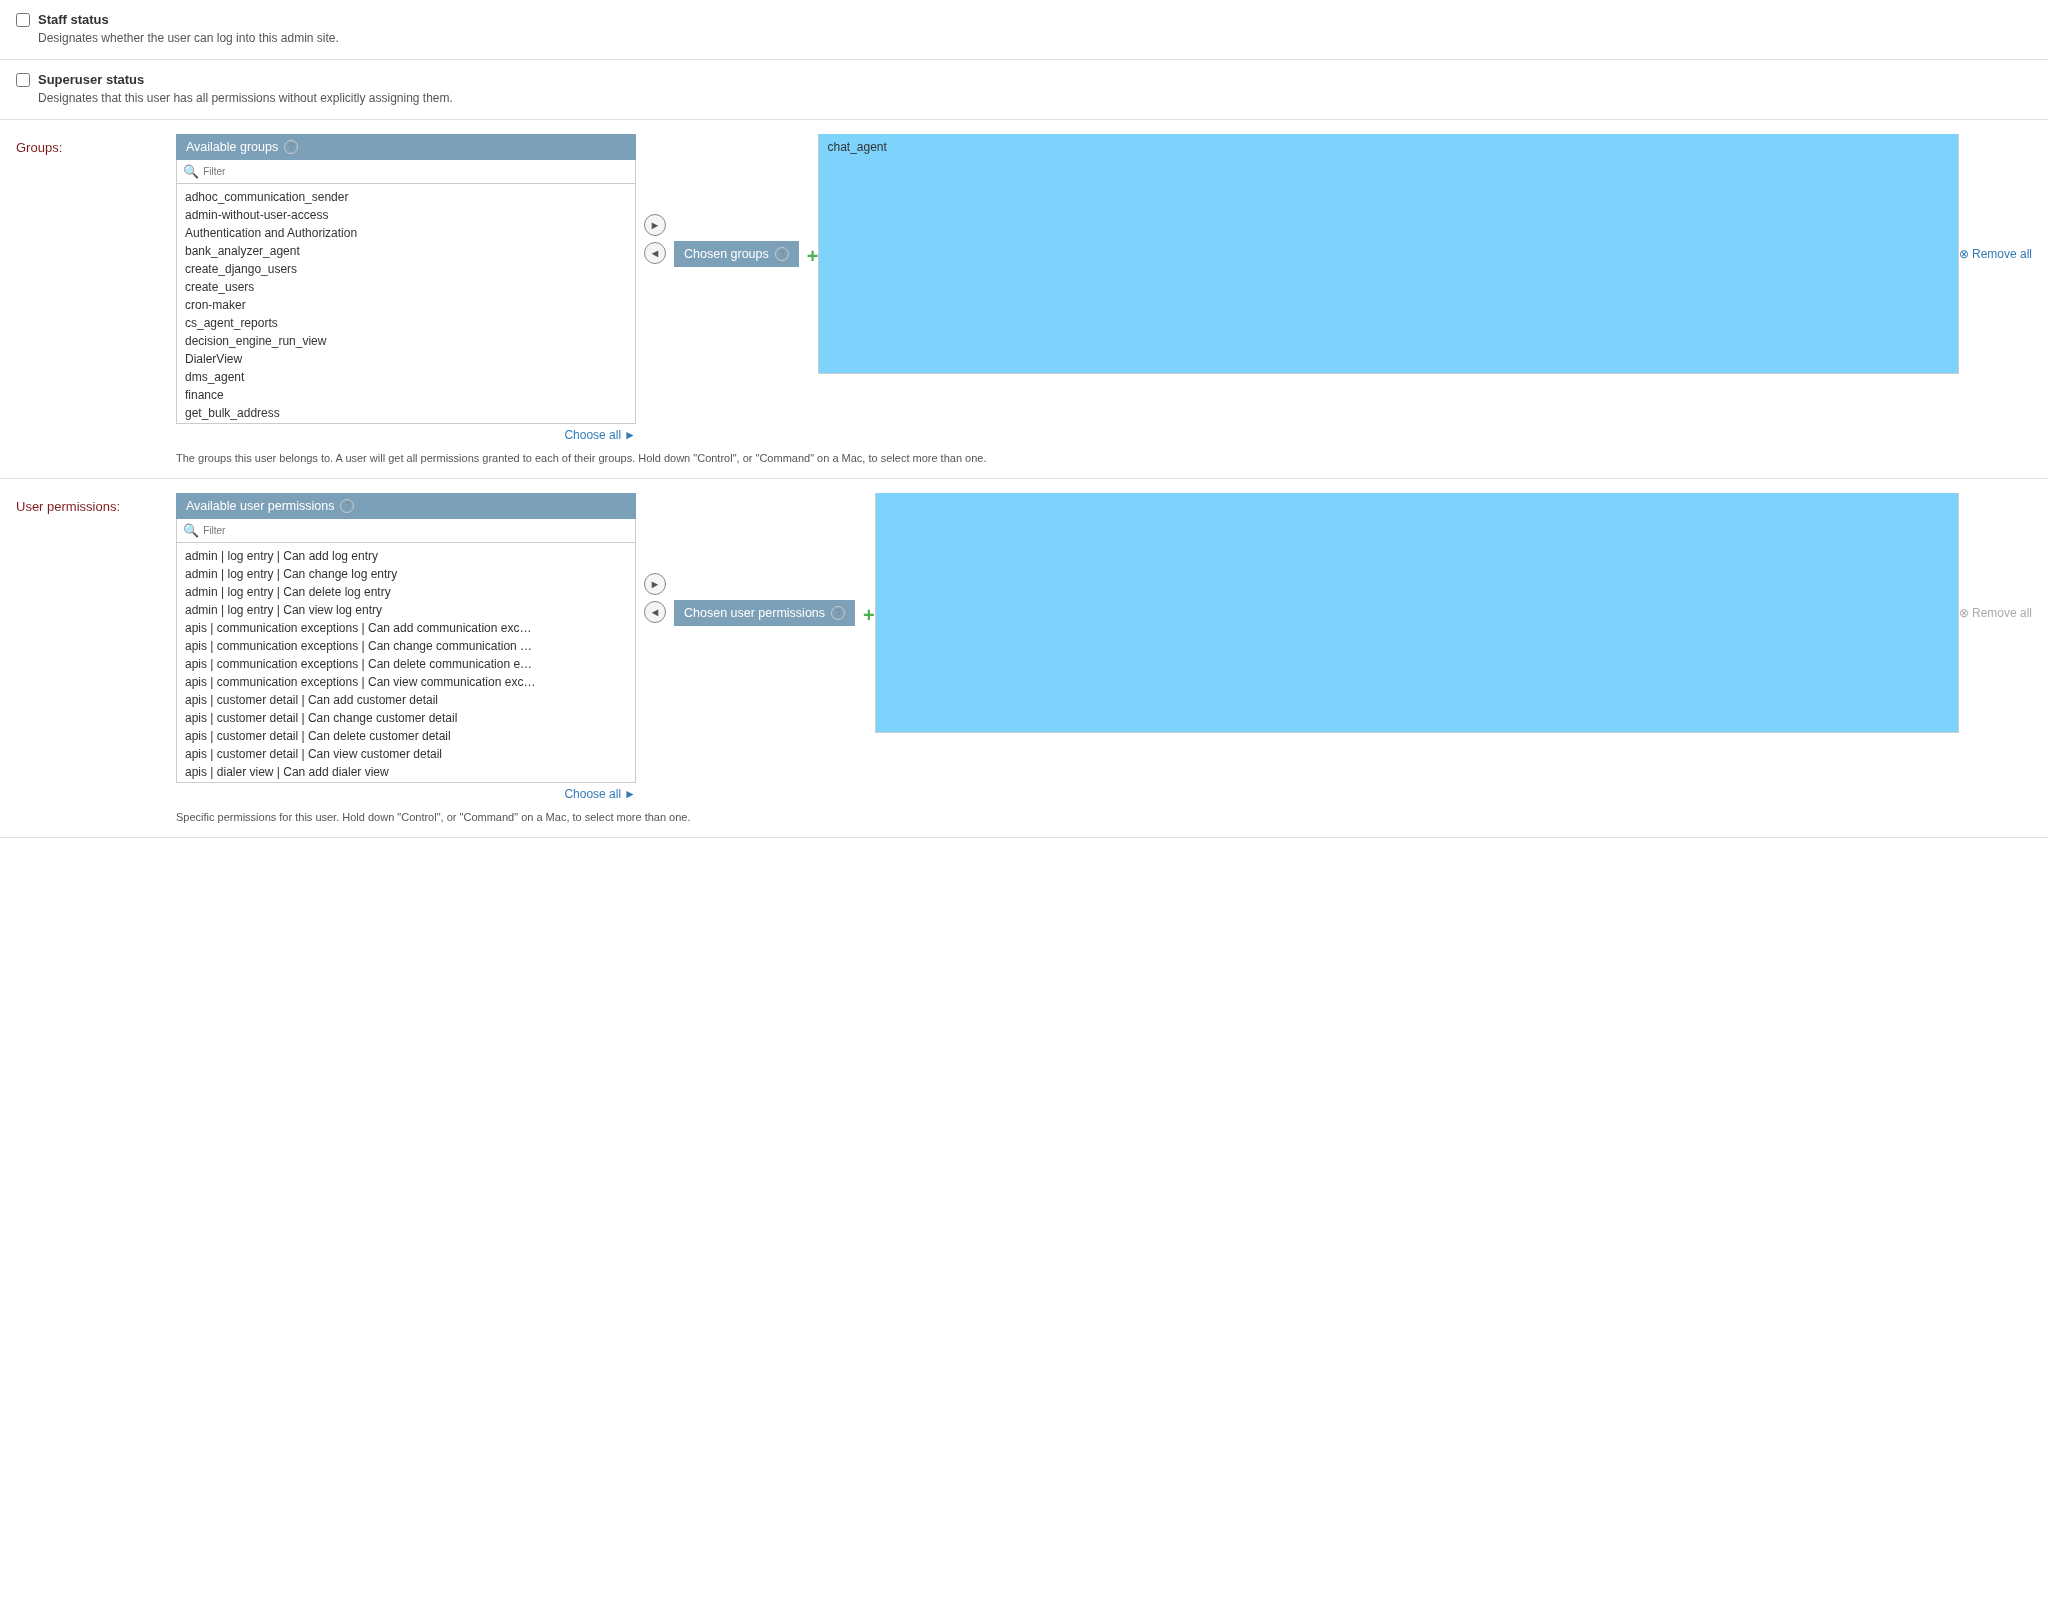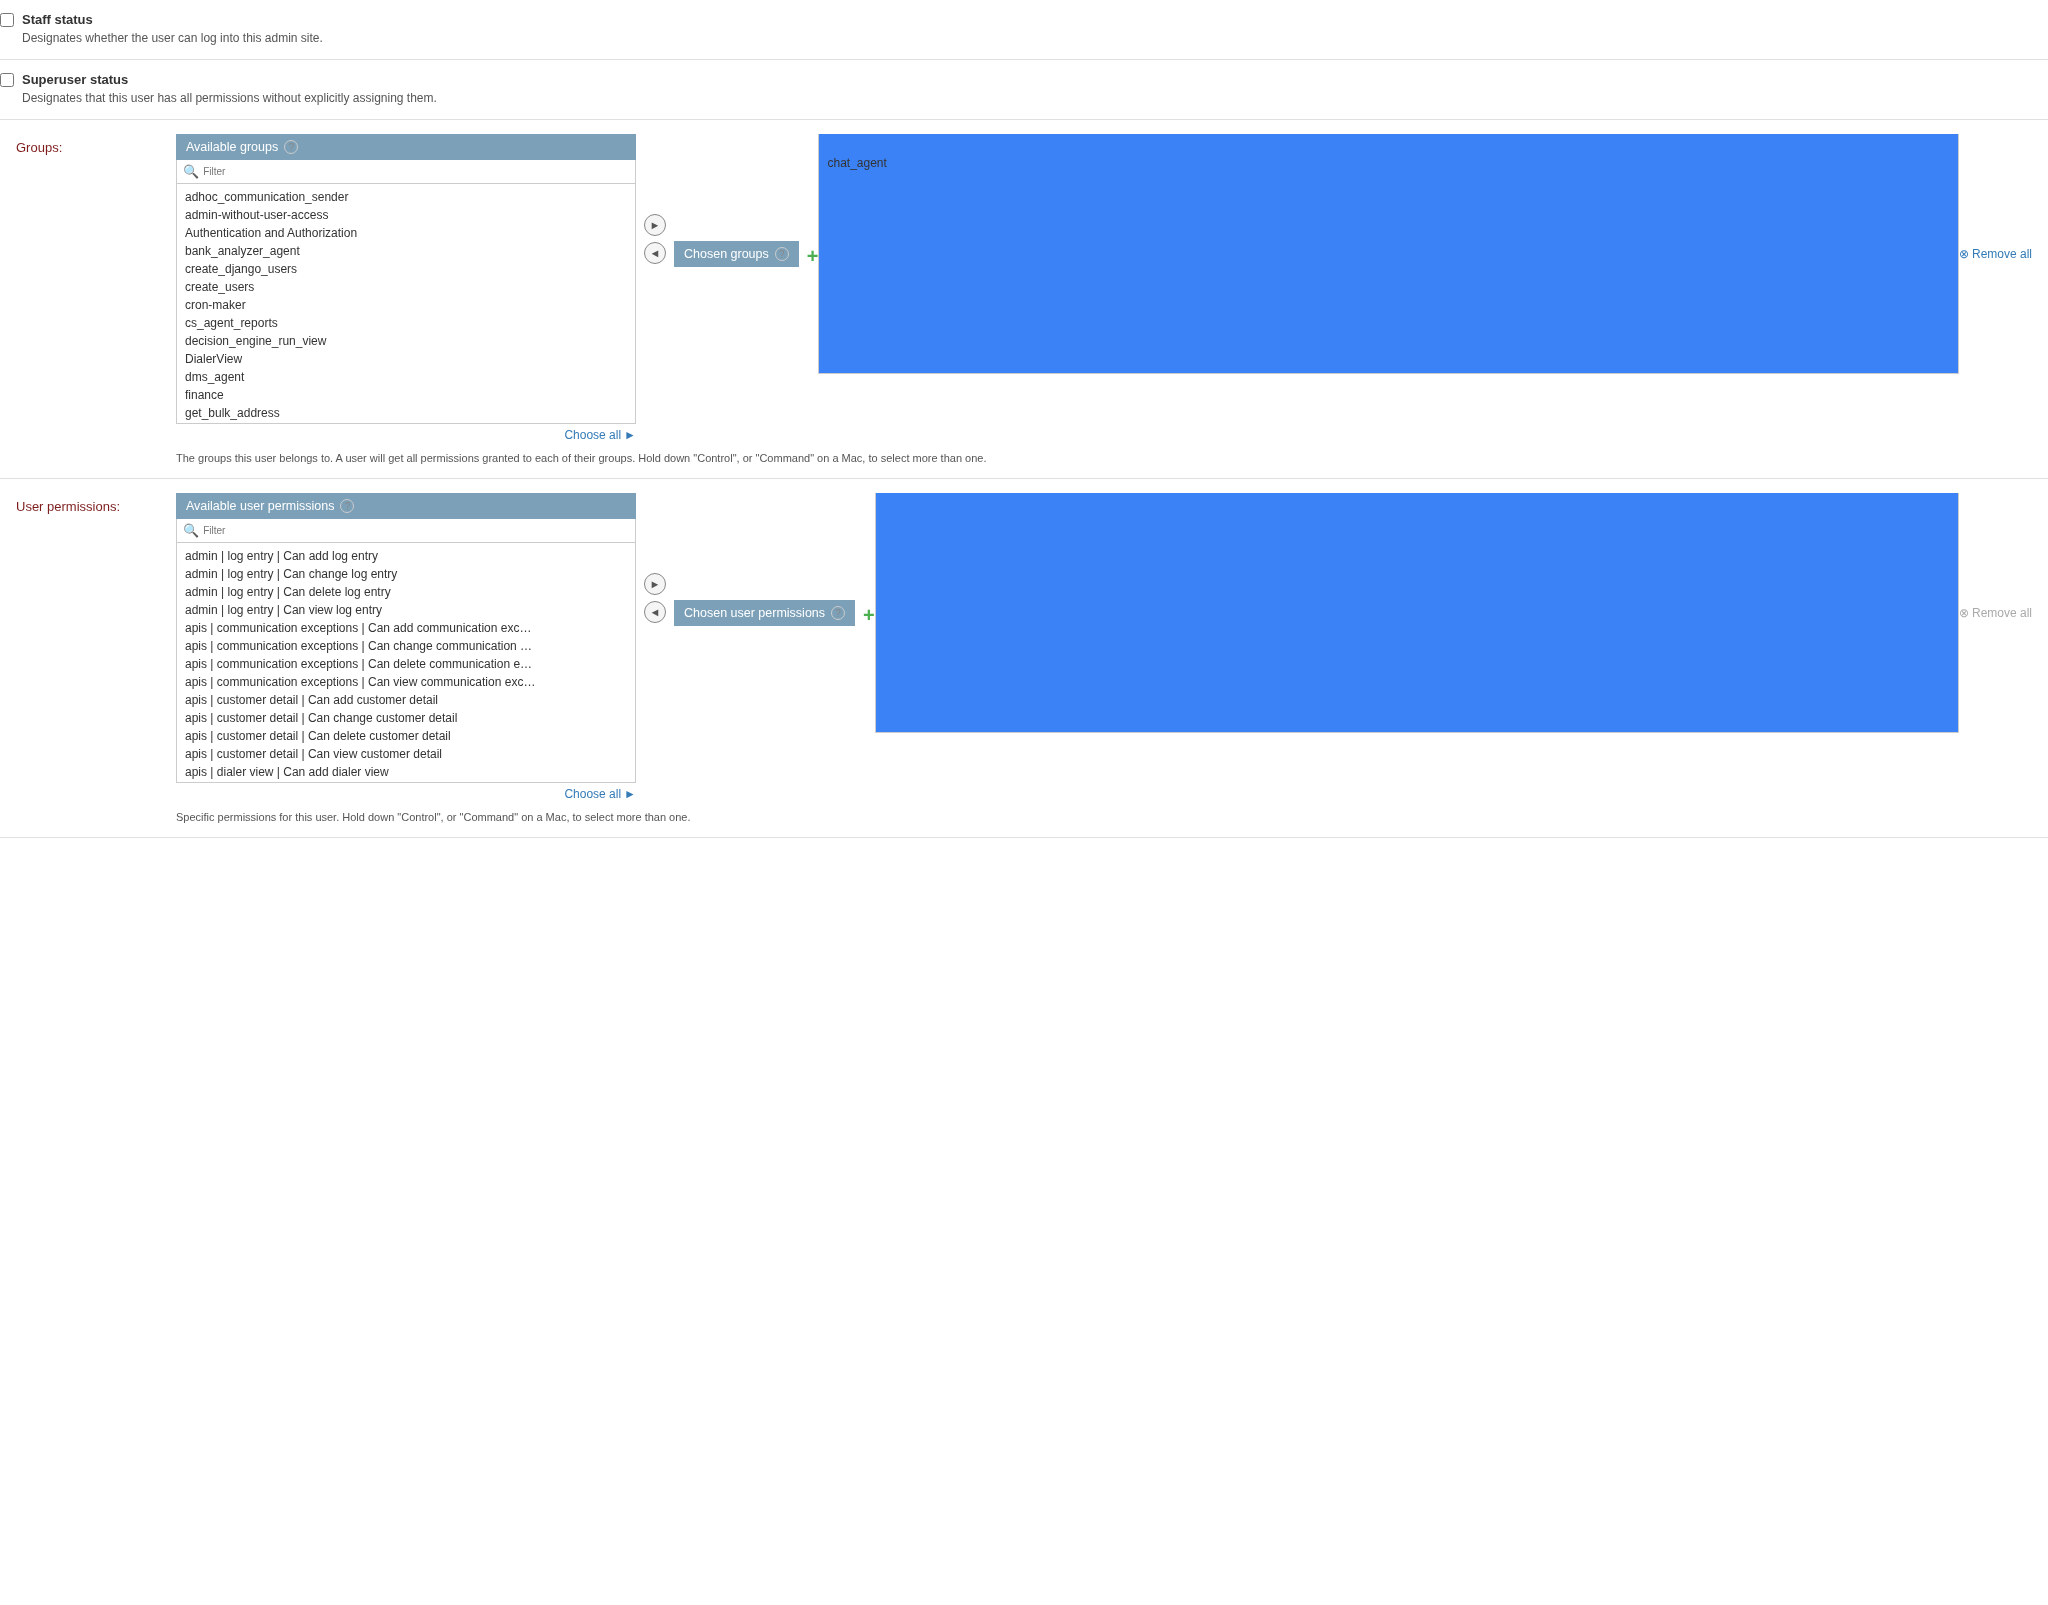--- a/index.html
+++ b/index.html
@@ -3,21 +3,21 @@
   <meta charset="utf-8">
   <style>
     * { box-sizing: border-box; margin: 0; padding: 0; }
     body {
       font-family: Arial, sans-serif;
       font-size: 13px;
       color: #333;
       background: #fff;
     }
     .section {
-      padding: 12px 16px 14px 0;
+      padding: 12px 16px 14px 16px;
       border-bottom: 1px solid #e0e0e0;
     }
     .section-title {
       display: flex;
       align-items: center;
       gap: 8px;
       font-weight: bold;
       font-size: 13px;
       margin-bottom: 4px;
     }
@@ -159,24 +159,24 @@
       color: #fff;
       padding: 6px 10px;
       font-size: 12.5px;
       display: flex;
       align-items: center;
       gap: 6px;
     }
     .chosen-box {
       border: 1px solid #ccc;
       border-top: none;
-      background: #3b82f6;
+      background: #7dd3fc;
       flex: 1;
       min-height: 240px;
-      padding: 20px 0;
+      padding: 4px 0;
       overflow-y: auto;
     }
     .remove-all-row {
       display: flex;
       justify-content: flex-end;
       padding: 4px 0;
       font-size: 12px;
     }
     .remove-all-link {
       color: #337ab7;

